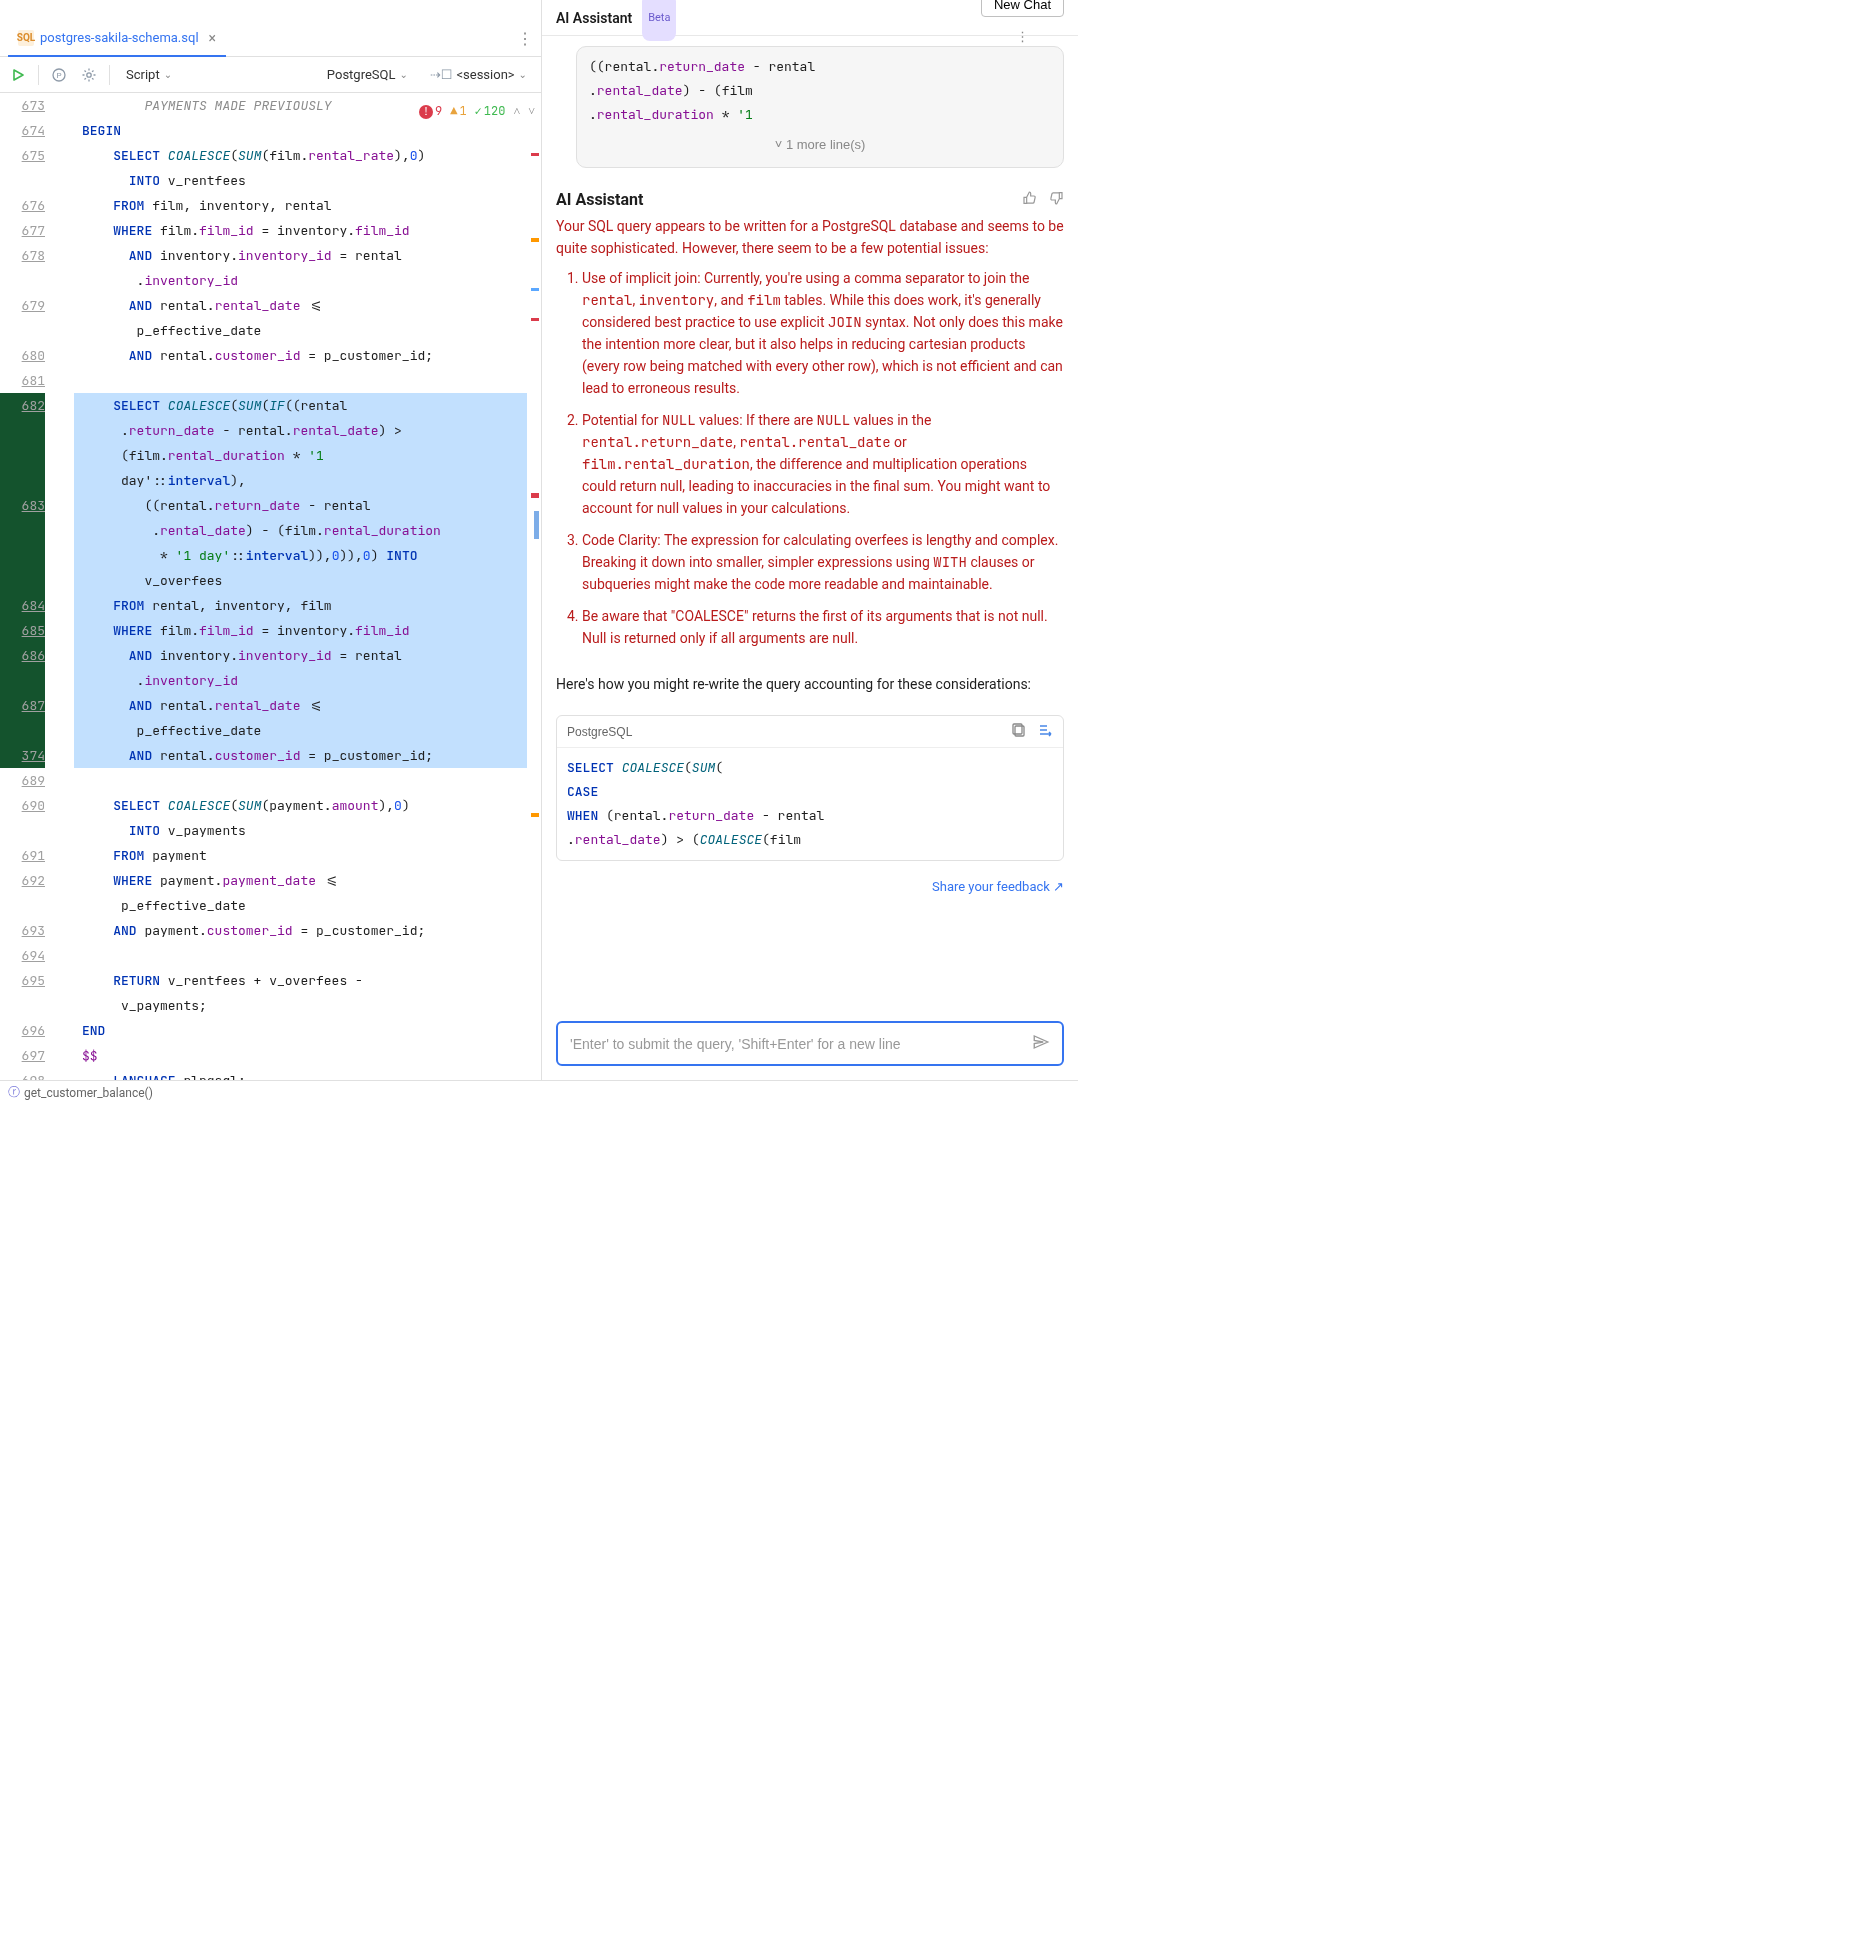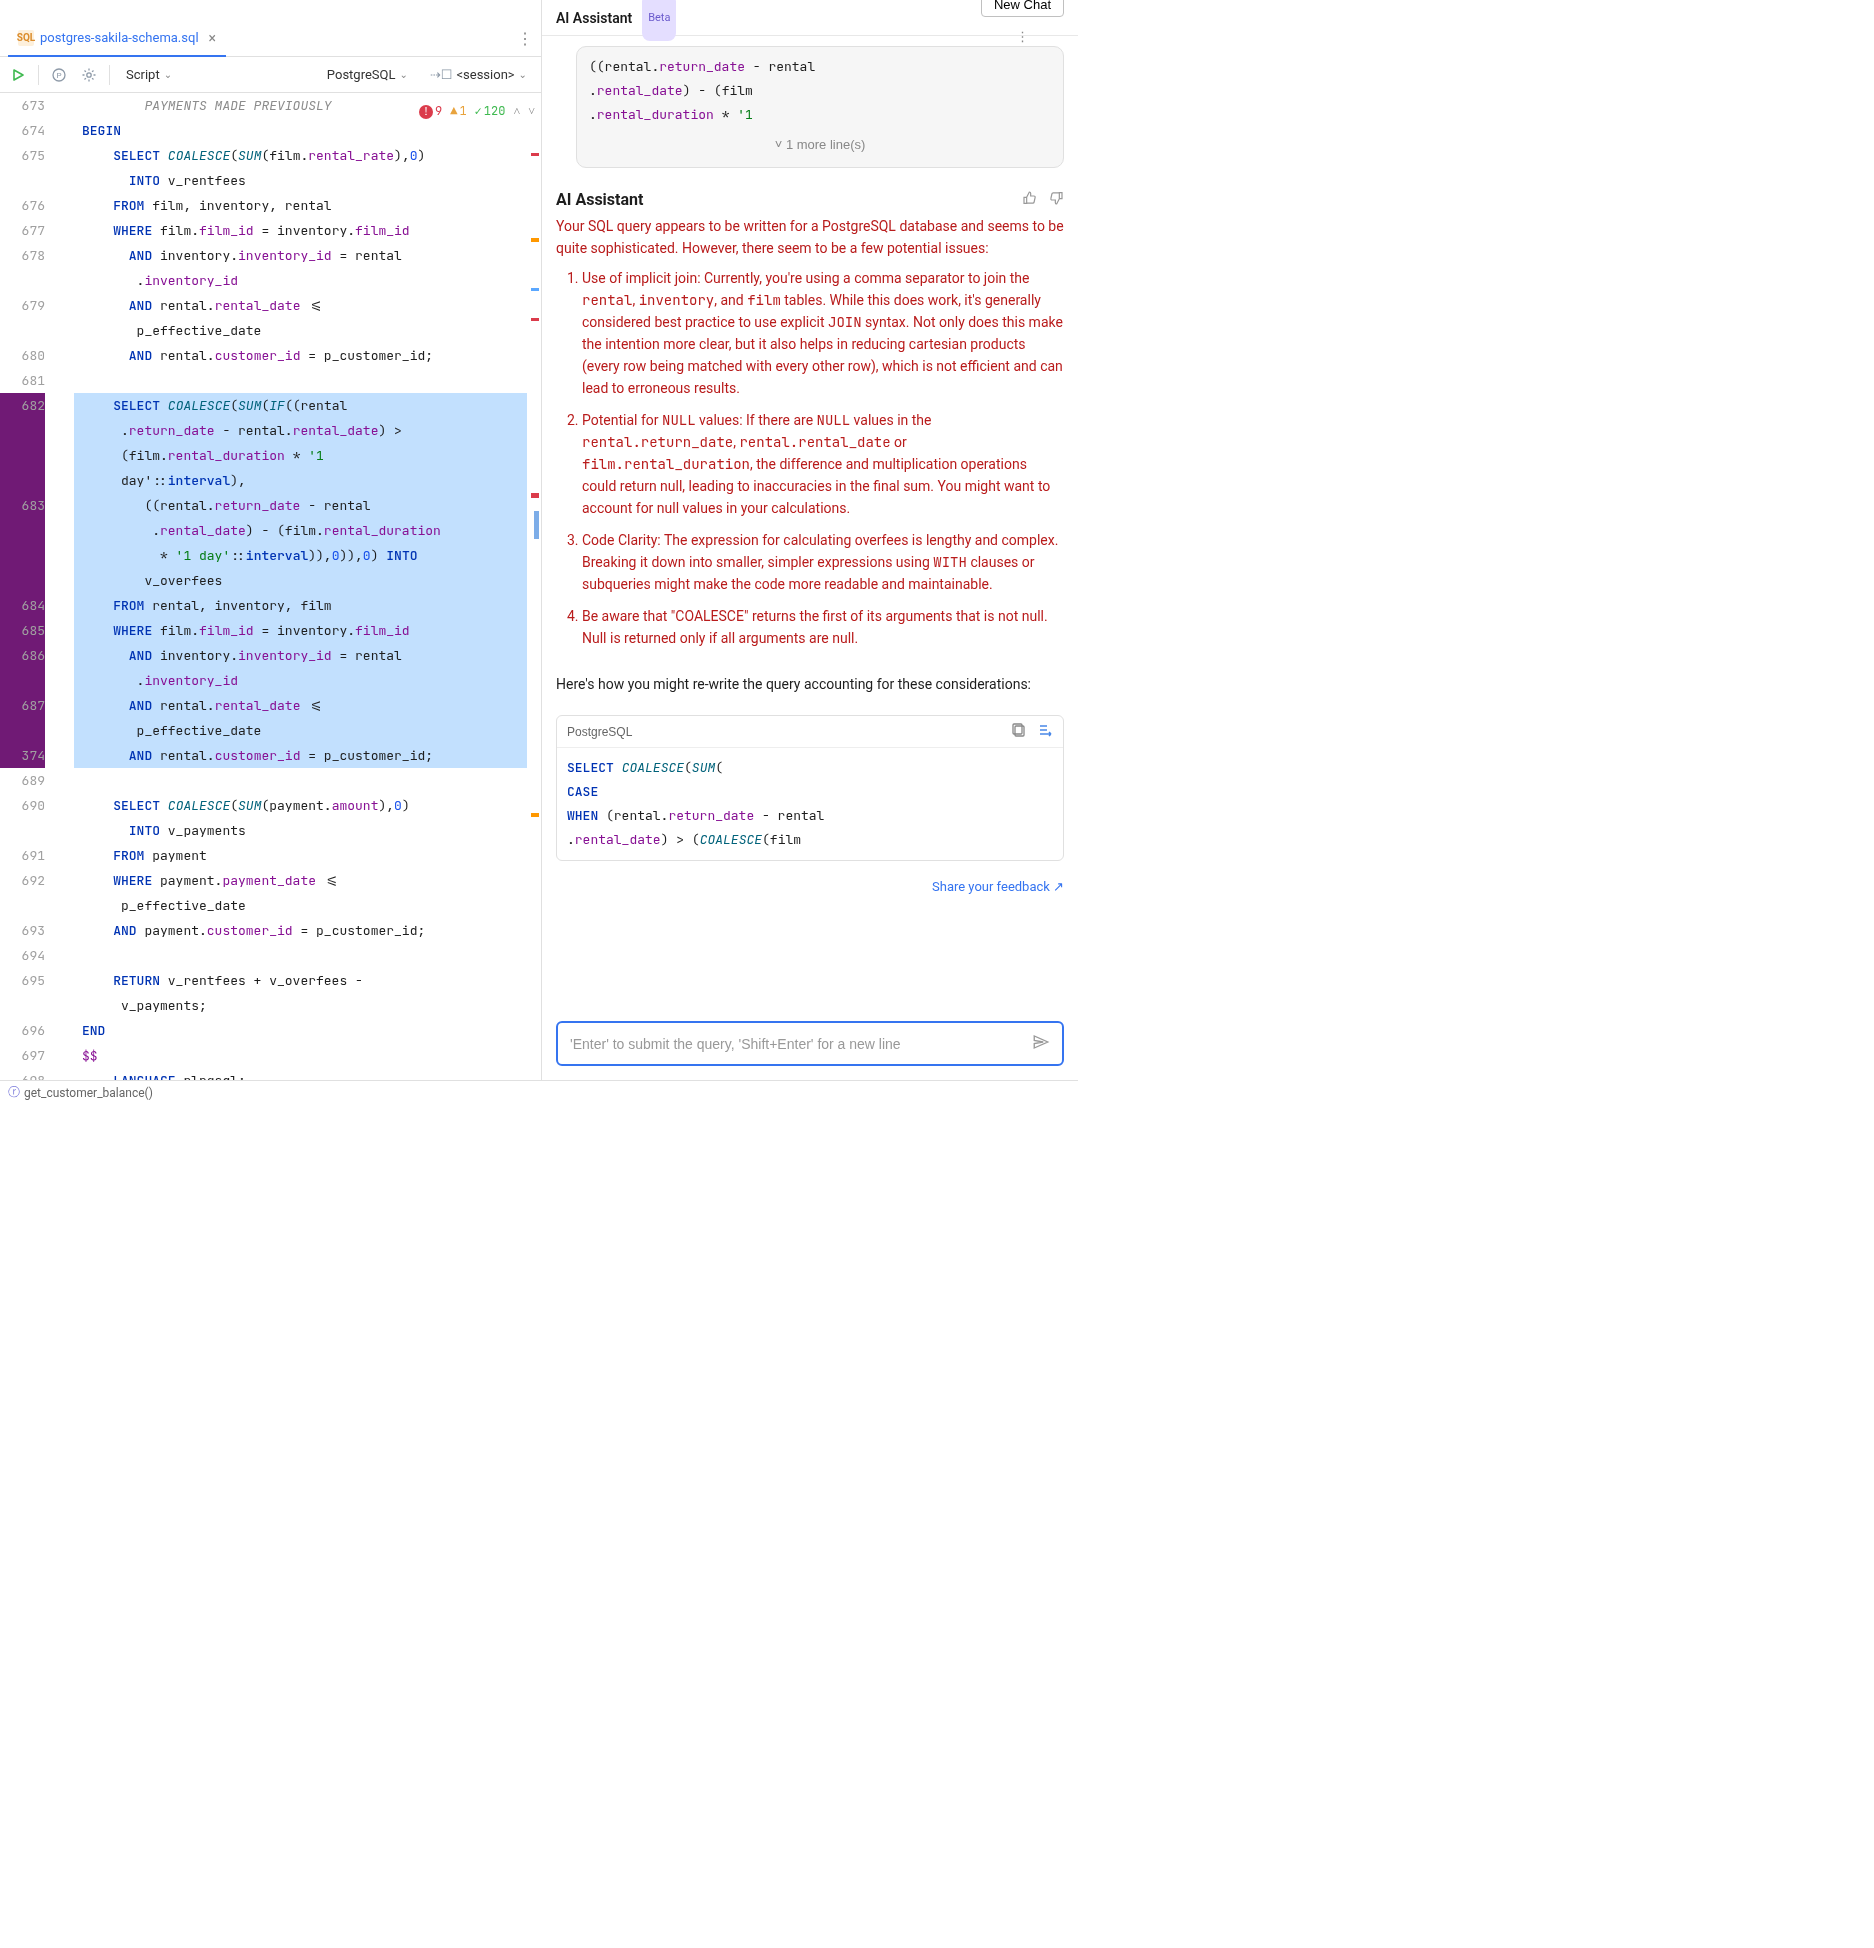--- a/index.html
+++ b/index.html
@@ -22,22 +22,22 @@
 .tab-close { color: #888; font-size: 14px; cursor: pointer; margin-left: 4px; }
 .tab-bar-right { margin-left: auto; color: #888; font-size: 16px; cursor: pointer; }
 .toolbar { display: flex; align-items: center; height: 36px; border-bottom: 1px solid #e0e0e0; padding: 0 8px; gap: 10px; }
 .toolbar-icon { width: 20px; height: 20px; display: flex; align-items: center; justify-content: center; cursor: pointer; color: #5a6b7b; }
 .play-icon { color: #3fb950; }
 .toolbar-sep { width: 1px; height: 20px; background: #e0e0e0; }
 .toolbar-dropdown { display: flex; align-items: center; gap: 4px; color: #333; cursor: pointer; padding: 2px 6px; }
 .chev { font-size: 10px; color: #888; }
 .editor-body { flex: 1; display: flex; overflow: hidden; font-family: "JetBrains Mono", Menlo, Consolas, monospace; font-size: 13px; line-height: 25px; }
 .gutter { width: 58px; text-align: right; color: #a0a0a0; padding-right: 12px; user-select: none; background: #fff; border-right: 1px solid transparent; }
-.gutter-line { height: 25px; }
-.gutter-line.sel { background: #701a75; }
+.gutter-line { height: 25px; text-decoration: underline; }
+.gutter-line.sel { background: #14532d; }
 .fold-gutter { width: 16px; background: #fff; }
 .code { flex: 1; position: relative; overflow: hidden; }
 .code-line { height: 25px; white-space: pre; padding-left: 8px; }
 .code-line.sel { background: #c2e0fe; }
 .kw { color: #0033b3; font-weight: 500;}
 .fn { color: #00627a; font-style: italic; }
 .id { color: #871094; }
 .str { color: #067d17; }
 .num { color: #1750eb; }
 .cm { color: #8c8c8c; font-style: italic; }

